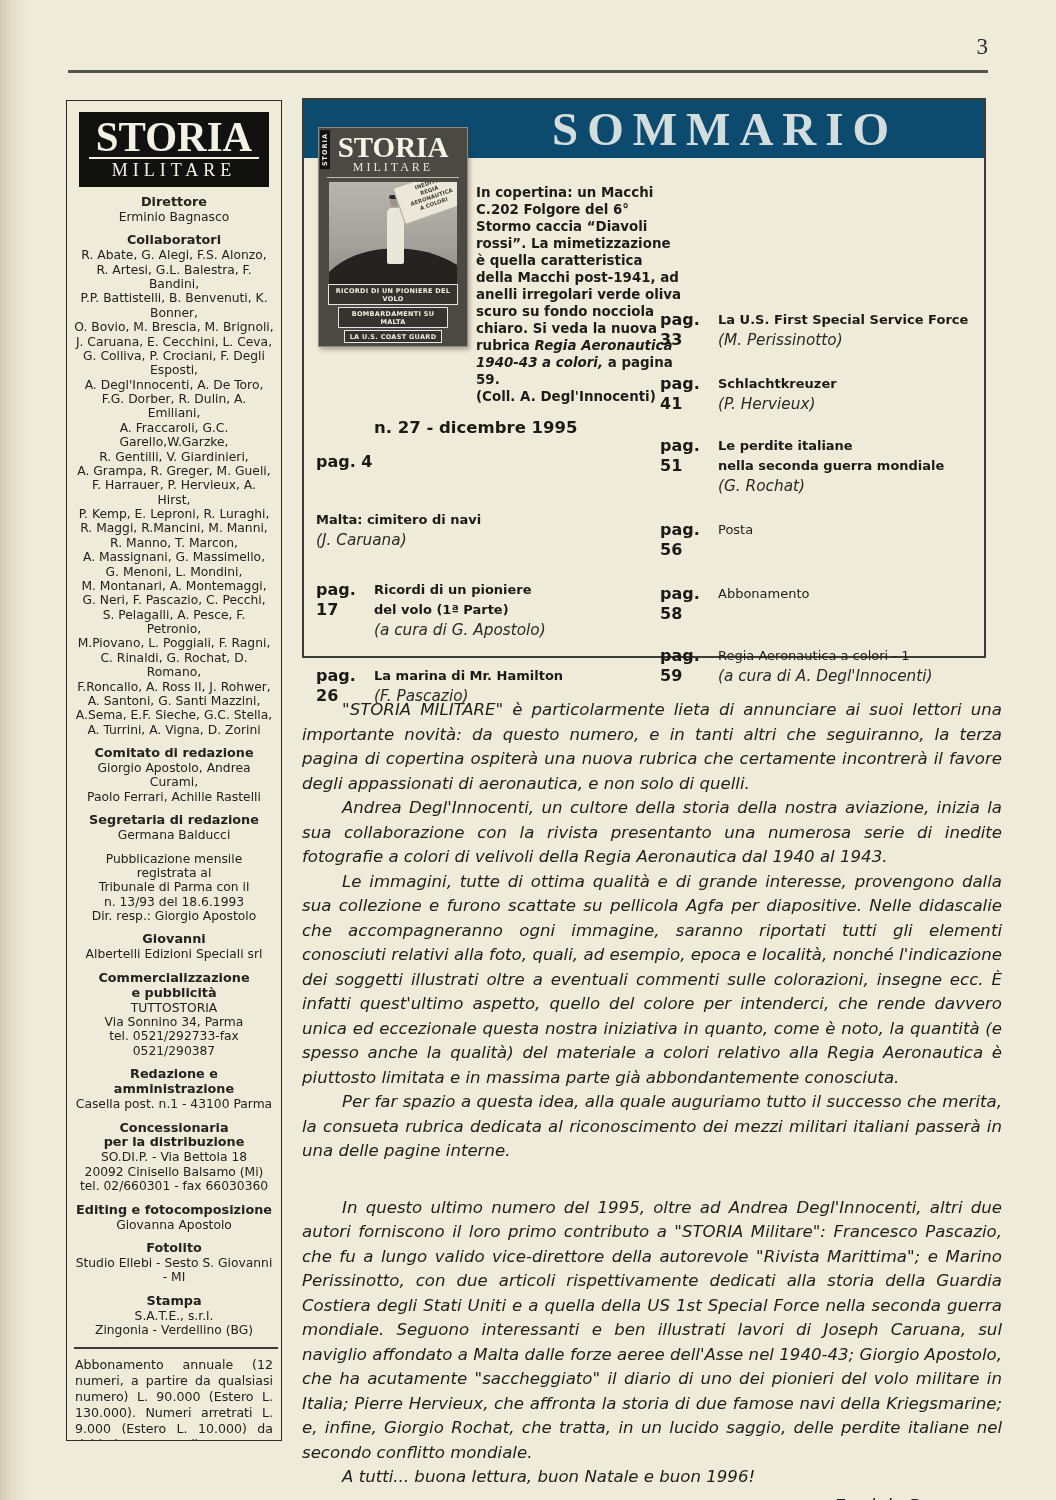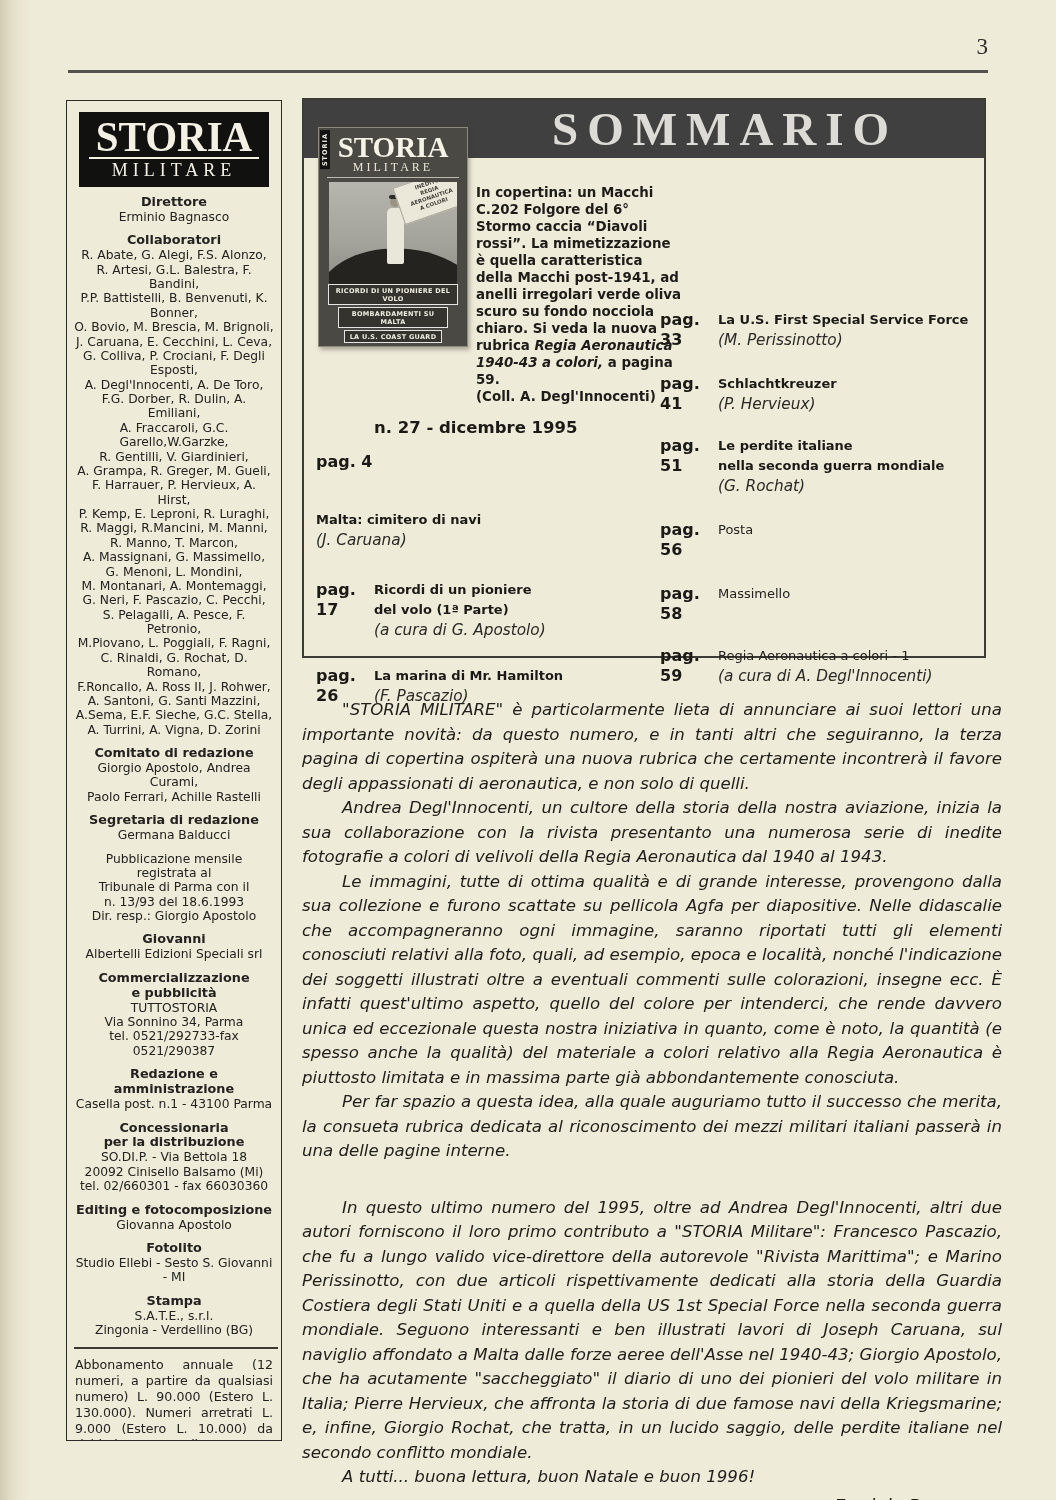--- a/index.html
+++ b/index.html
@@ -23,21 +23,21 @@
   .sec{margin-bottom:9px;}
   .sec-h{font-weight:bold;font-size:12.8px;white-space:pre-line;}
   .sec-h:empty{display:none;}
   .sec-b{white-space:pre-line;}
   .side-div{border:none;border-top:2px solid #3a3934;width:204px;margin:10px auto 8px auto;}
   .side-par{text-align:justify;font-size:12.6px;line-height:1.26;margin:0 1px 10px 1px;}
 
   
   .sommario{position:absolute;left:302px;top:98px;width:684px;height:560px;
     border:2px solid #3d3c36;box-sizing:border-box;background:#efebd9;}
-  .som-banner{position:absolute;left:0;top:0;width:100%;height:58px;background:#404040;text-align:right;}
+  .som-banner{position:absolute;left:0;top:0;width:100%;height:58px;background:#0c4a6e;text-align:right;}
   .som-title{position:absolute;left:248px;top:2px;font-family:"Liberation Serif",serif;
     font-weight:bold;font-size:47px;letter-spacing:9px;color:#f8f7f1;opacity:.85;}
 
   .cover{position:absolute;left:14px;top:27px;width:148px;height:218px;background:#4a4943;
     border:1px solid #8d8a7b;box-shadow:2px 3px 4px rgba(60,55,40,.35);overflow:hidden;}
   .cover-spine{position:absolute;left:1px;top:2px;color:#f0ede0;font-size:6.5px;font-weight:bold;
     writing-mode:vertical-rl;transform:rotate(180deg);letter-spacing:1px;background:#111;padding:3px 1px;}
   .cover-logo-t{margin-top:5px;text-align:center;font-family:"Liberation Serif",serif;font-weight:bold;
     font-size:29px;line-height:28px;color:#f6f3e7;}
   .cover-logo-s{text-align:center;font-family:"Liberation Serif",serif;font-size:12px;color:#e8e5d8;
@@ -277,21 +277,21 @@
       <div class="toc-entry e4 reg">
         <div class="toc-page">pag. 56</div>
         <div class="toc-text">
           <div class="toc-title">Posta</div>
 
         </div>
       </div>
       <div class="toc-entry e5 reg">
         <div class="toc-page">pag. 58</div>
         <div class="toc-text">
-          <div class="toc-title">Massimello</div>
+          <div class="toc-title">Abbonamento</div>
 
         </div>
       </div>
       <div class="toc-entry e6 reg">
         <div class="toc-page">pag. 59</div>
         <div class="toc-text">
           <div class="toc-title">Regia Aeronautica a colori - 1</div>
           <div class="toc-author">(a cura di A. Degl'Innocenti)</div>
         </div>
       </div>

